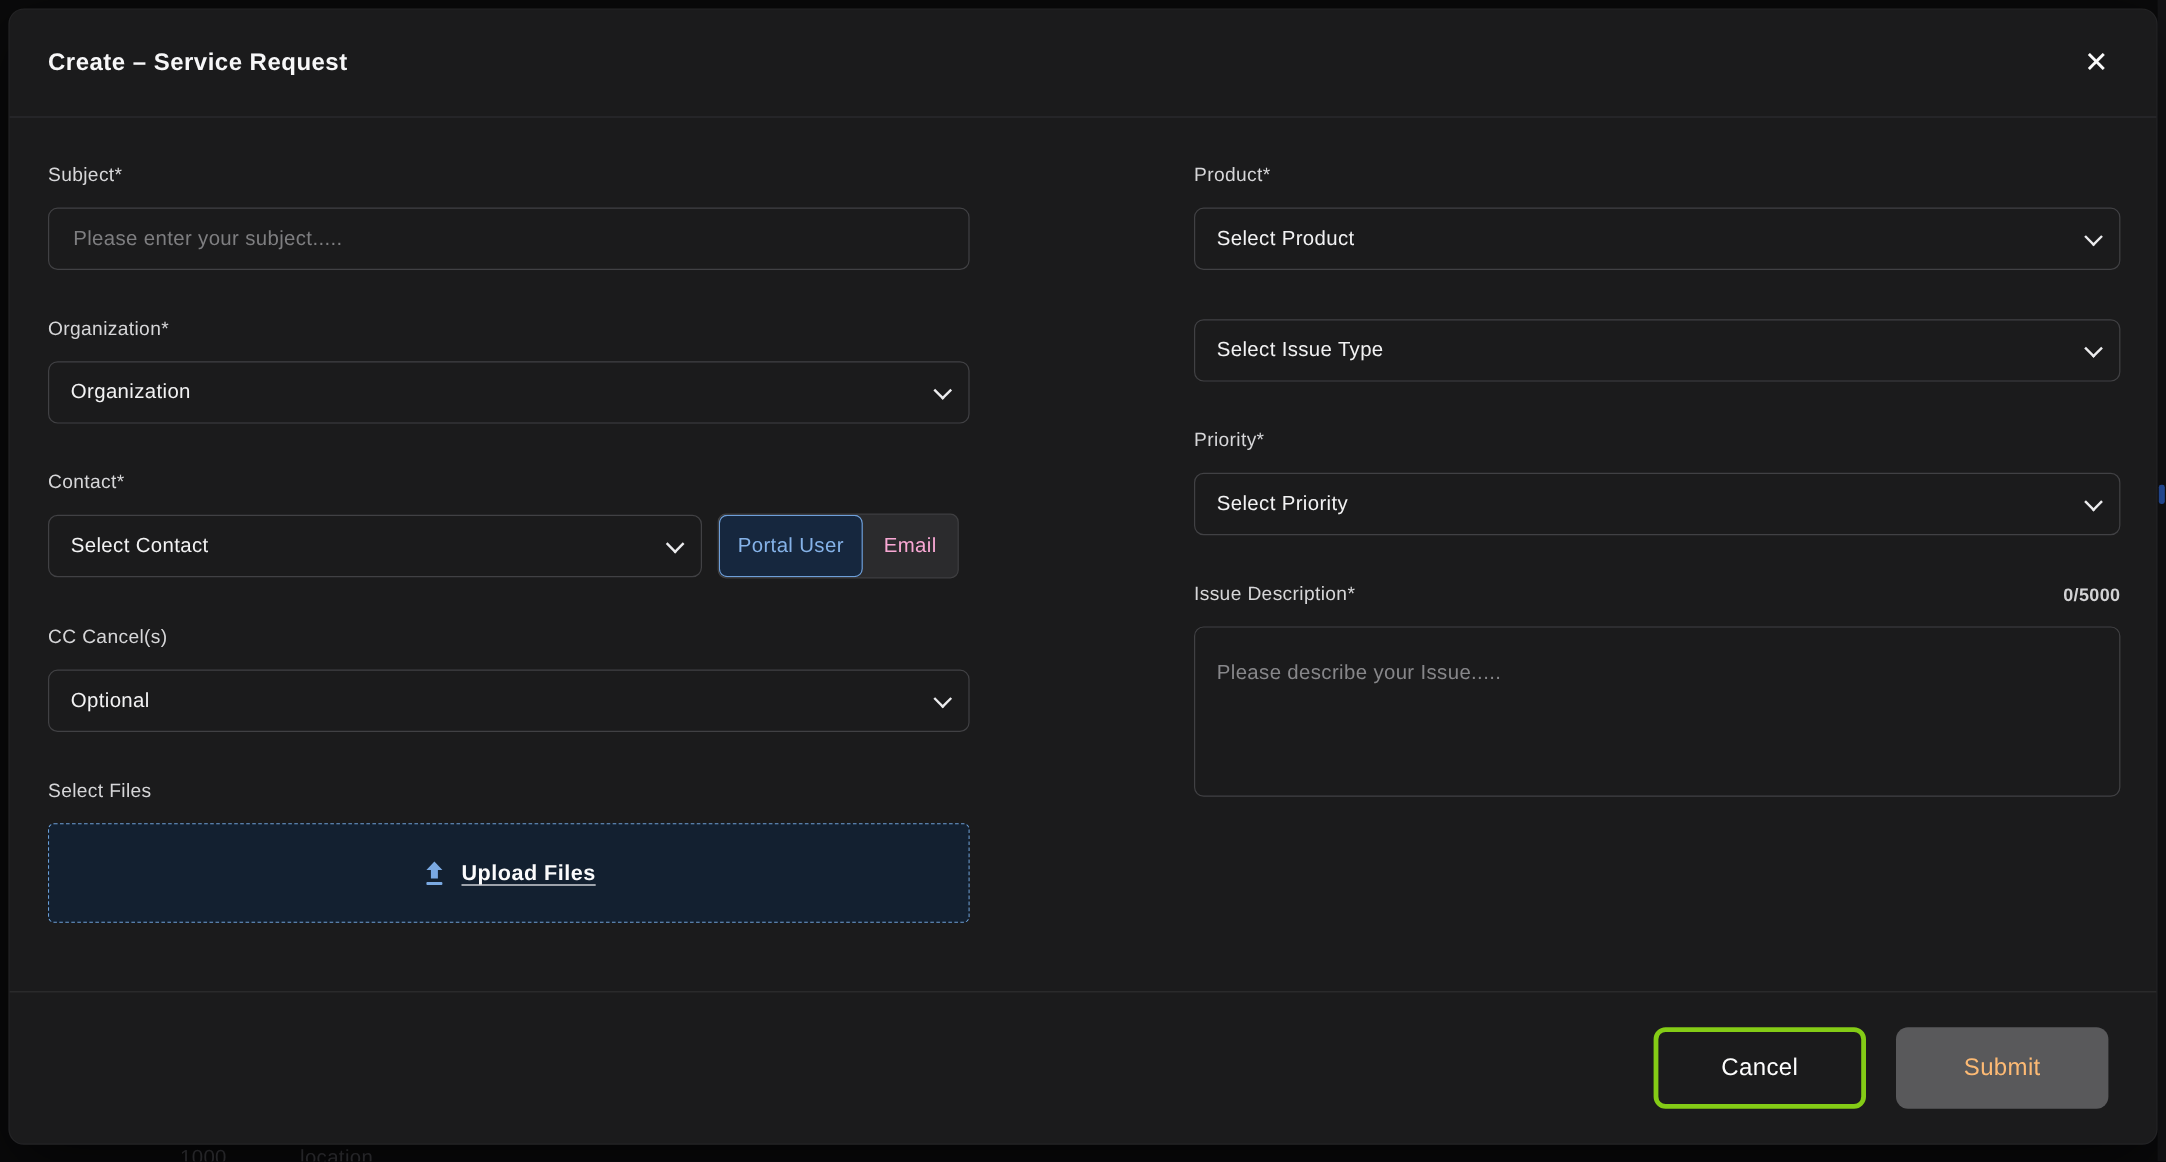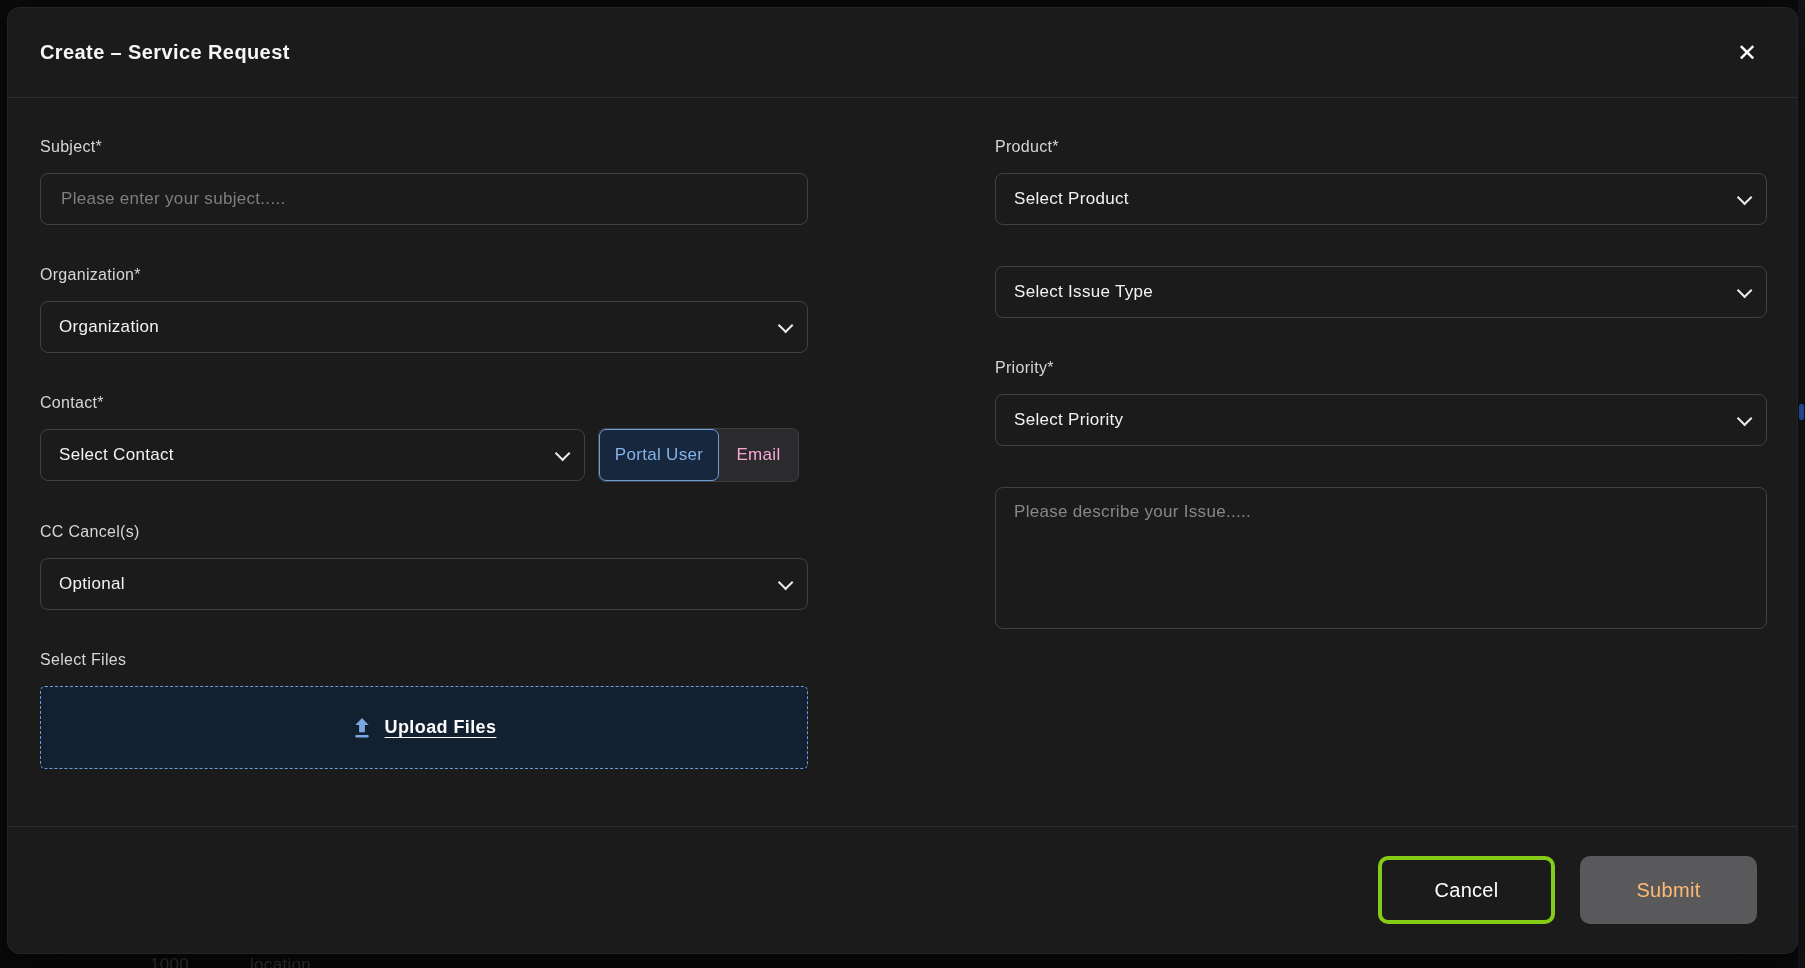--- a/index.html
+++ b/index.html
@@ -93,21 +93,21 @@
   }
   .upload-icon{width:20px;height:22px;flex:0 0 auto;}
   .upload-text{
     color:#fbfbfc;font-size:18px;font-weight:700;letter-spacing:.4px;
     text-decoration:underline;text-underline-offset:4px;
   }
 
   
   .textarea{
     width:100%;height:142px;border:1px solid #414144;border-radius:8px;
-    background:transparent;resize:none;outline:none;padding:14px 18px;
+    background:transparent;resize:none;outline:none;padding:28px 18px;
     color:#f2f2f3;font-size:17px;font-family:inherit;letter-spacing:.3px;
   }
   .textarea::placeholder{color:#87878a;}
 
   
   .modal-footer{
     margin-top:auto;flex:0 0 127px;border-top:1px solid #2e2e30;
     display:flex;align-items:center;justify-content:flex-end;
     padding-right:40px;gap:25px;
   }
@@ -209,20 +209,24 @@
 
         <div class="field">
           <label class="field-label">Priority*</label>
           <div class="control select">
             <span class="value">Select Priority</span>
             <span class="chev"></span>
           </div>
         </div>
 
         <div class="field">
+          <div class="label-row">
+            <label class="field-label">Issue Description*</label>
+            <span class="char-counter">0/5000</span>
+          </div>
           <textarea class="textarea" placeholder="Please describe your Issue....." style=""></textarea>
         </div>
 
       </div>
     </div>
 
     <div class="modal-footer">
       <button class="btn btn-cancel">Cancel</button>
       <button class="btn btn-submit">Submit</button>
     </div>

